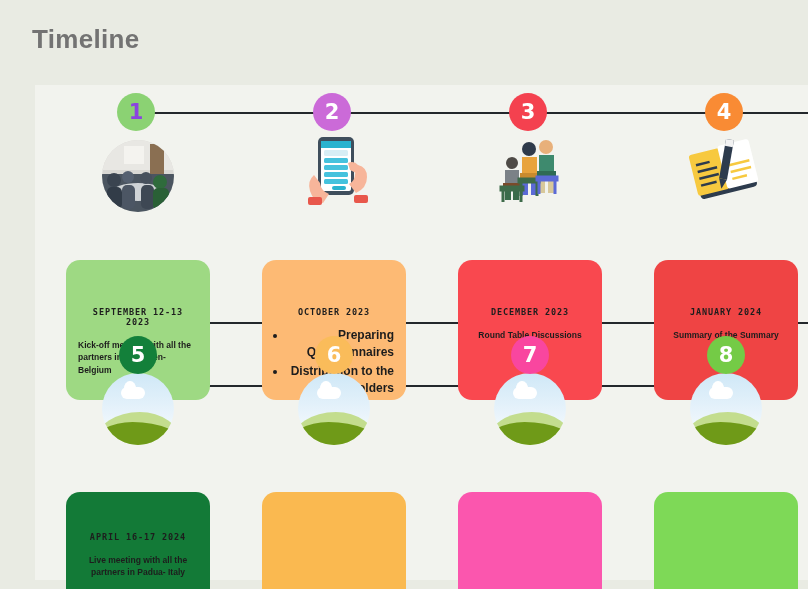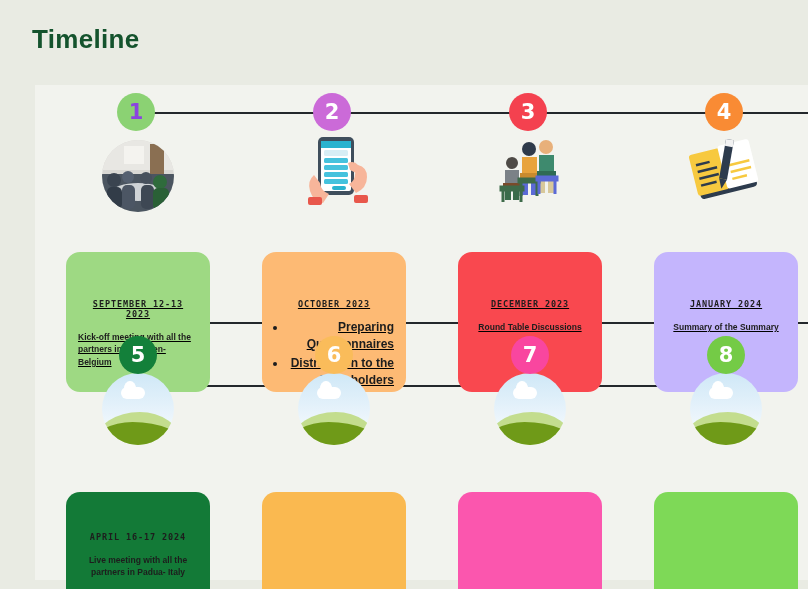--- a/index.html
+++ b/index.html
@@ -54,21 +54,21 @@
     text-align:left;margin-top:12px;
   }
   .card .desc.centered{text-align:center;}
   .card ul{
     margin:10px 0 0 0;padding-left:13px;text-align:right;
     font-size:12px;line-height:1.45;font-weight:bold;color:#1d1d1d;
   }
   .card ul li{margin-bottom:1px;}
 
   
-  .row1{top:167px;height:140px;text-decoration:underline;}
+  .row1{top:175px;height:140px;}
   .row1 .date{padding-top:47px;}
 
   
   .row2{top:407px;height:148px;}
   .row2 .date{padding-top:40px;}
 
   
   .illus{
     position:absolute;z-index:4;pointer-events:none;
   }
@@ -93,21 +93,21 @@
     background:#ffffff;border-radius:40px;
   }
   .ph-cloud:before{
     content:"";position:absolute;left:14%;top:-58%;
     width:48%;height:130%;background:#fff;border-radius:50%;
   }
 </style>
 </head>
 <body style="background: rgb(233, 235, 227);">
 
-<div id="page-title" style="color: #14532d;">Timeline</div>
+<div id="page-title" style="color: #737373;">Timeline</div>
 
 <div id="panel" style="background: rgb(242, 243, 238);">
 
   <div class="rail" id="rail-row1" style="left: 100px; top: 27px; width: 673px; background: rgb(35, 39, 43);"></div>
   <div class="rail" id="rail-elbow-v" style="left: 100px; top: 237px; width: 2px; height: 33px; background: rgb(35, 39, 43);"></div>
   <div class="rail" id="rail-elbow-h" style="left: 100px; top: 237px; height: 2px; width: 673px; background: rgb(35, 39, 43);"></div>
   <div class="rail" id="rail-row2" style="left: 83px; top: 300px; height: 2px; width: 607px; background: rgb(35, 39, 43);"></div>
 
   <div class="card row1" style="left: 31px; background: rgb(158, 217, 131);">
     <div class="date">SEPTEMBER 12-13 2023</div>
@@ -182,21 +182,21 @@
       <rect x="44" y="40" width="6" height="20" fill="#d8c89a"></rect>
       <rect x="53" y="40" width="6" height="20" fill="#d8c89a"></rect>
       <rect x="42" y="38" width="19" height="5" fill="#2f6b55"></rect>
 
       <path d="M6 54 h22 v3 h-22 z M8 57 v12 M26 57 v12" stroke="#3e6b4a" stroke-width="3" fill="none"></path>
       <path d="M24 46 h20 v3 h-20 z M26 49 v14 M42 49 v14" stroke="#3e6b4a" stroke-width="3" fill="none"></path>
       <path d="M42 44 h20 v3 h-20 z M44 47 v14 M60 47 v14" stroke="#5b6ad6" stroke-width="3" fill="none"></path>
     </svg>
   </div>
 
-  <div class="card row1" style="left: 619px; background: #c4b5fd;">
+  <div class="card row1" style="left: 619px; background: #ef4444;">
     <div class="date">JANUARY 2024</div>
     <div class="desc centered">Summary of the Summary</div>
   </div>
   <div class="illus" style="left:651px;top:52px;">
     <svg width="80" height="74" viewBox="0 0 80 74">
       <g transform="rotate(-14 40 37)">
         <rect x="10" y="14" width="58" height="42" rx="4" fill="#2d3b4d"></rect>
         <rect x="8" y="10" width="32" height="42" rx="3" fill="#f7c93f"></rect>
         <rect x="38" y="8" width="32" height="44" rx="3" fill="#ffffff"></rect>
         <rect x="13" y="20" width="14" height="2.5" fill="#2d3b4d"></rect>

